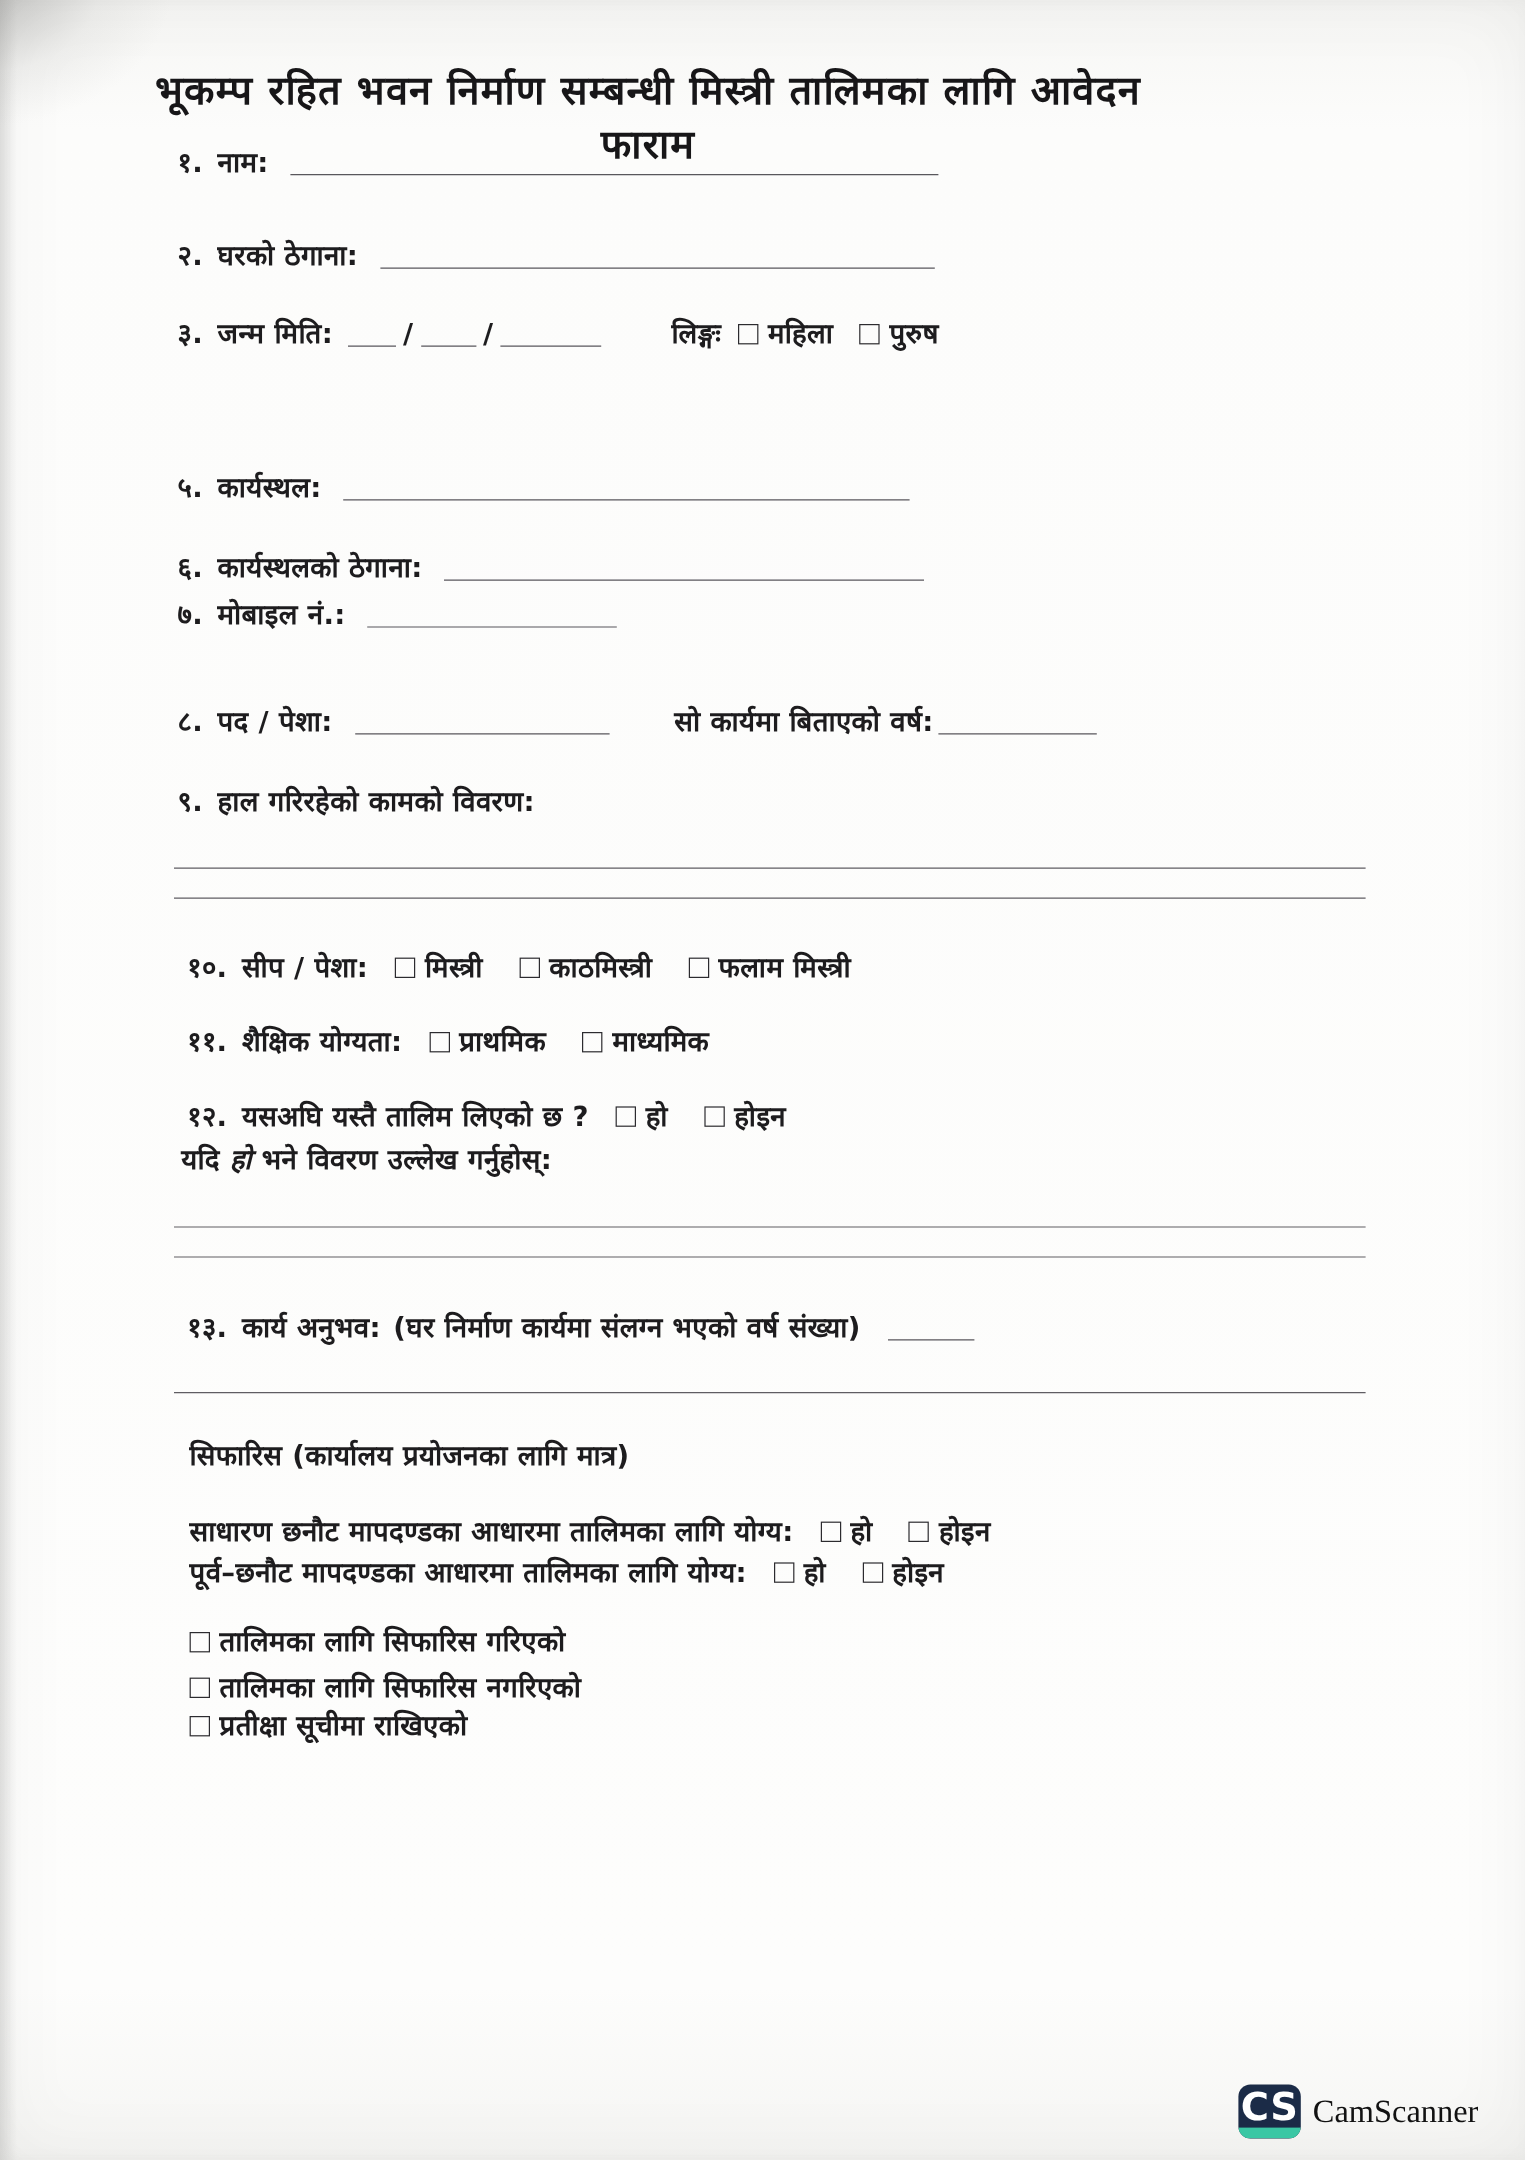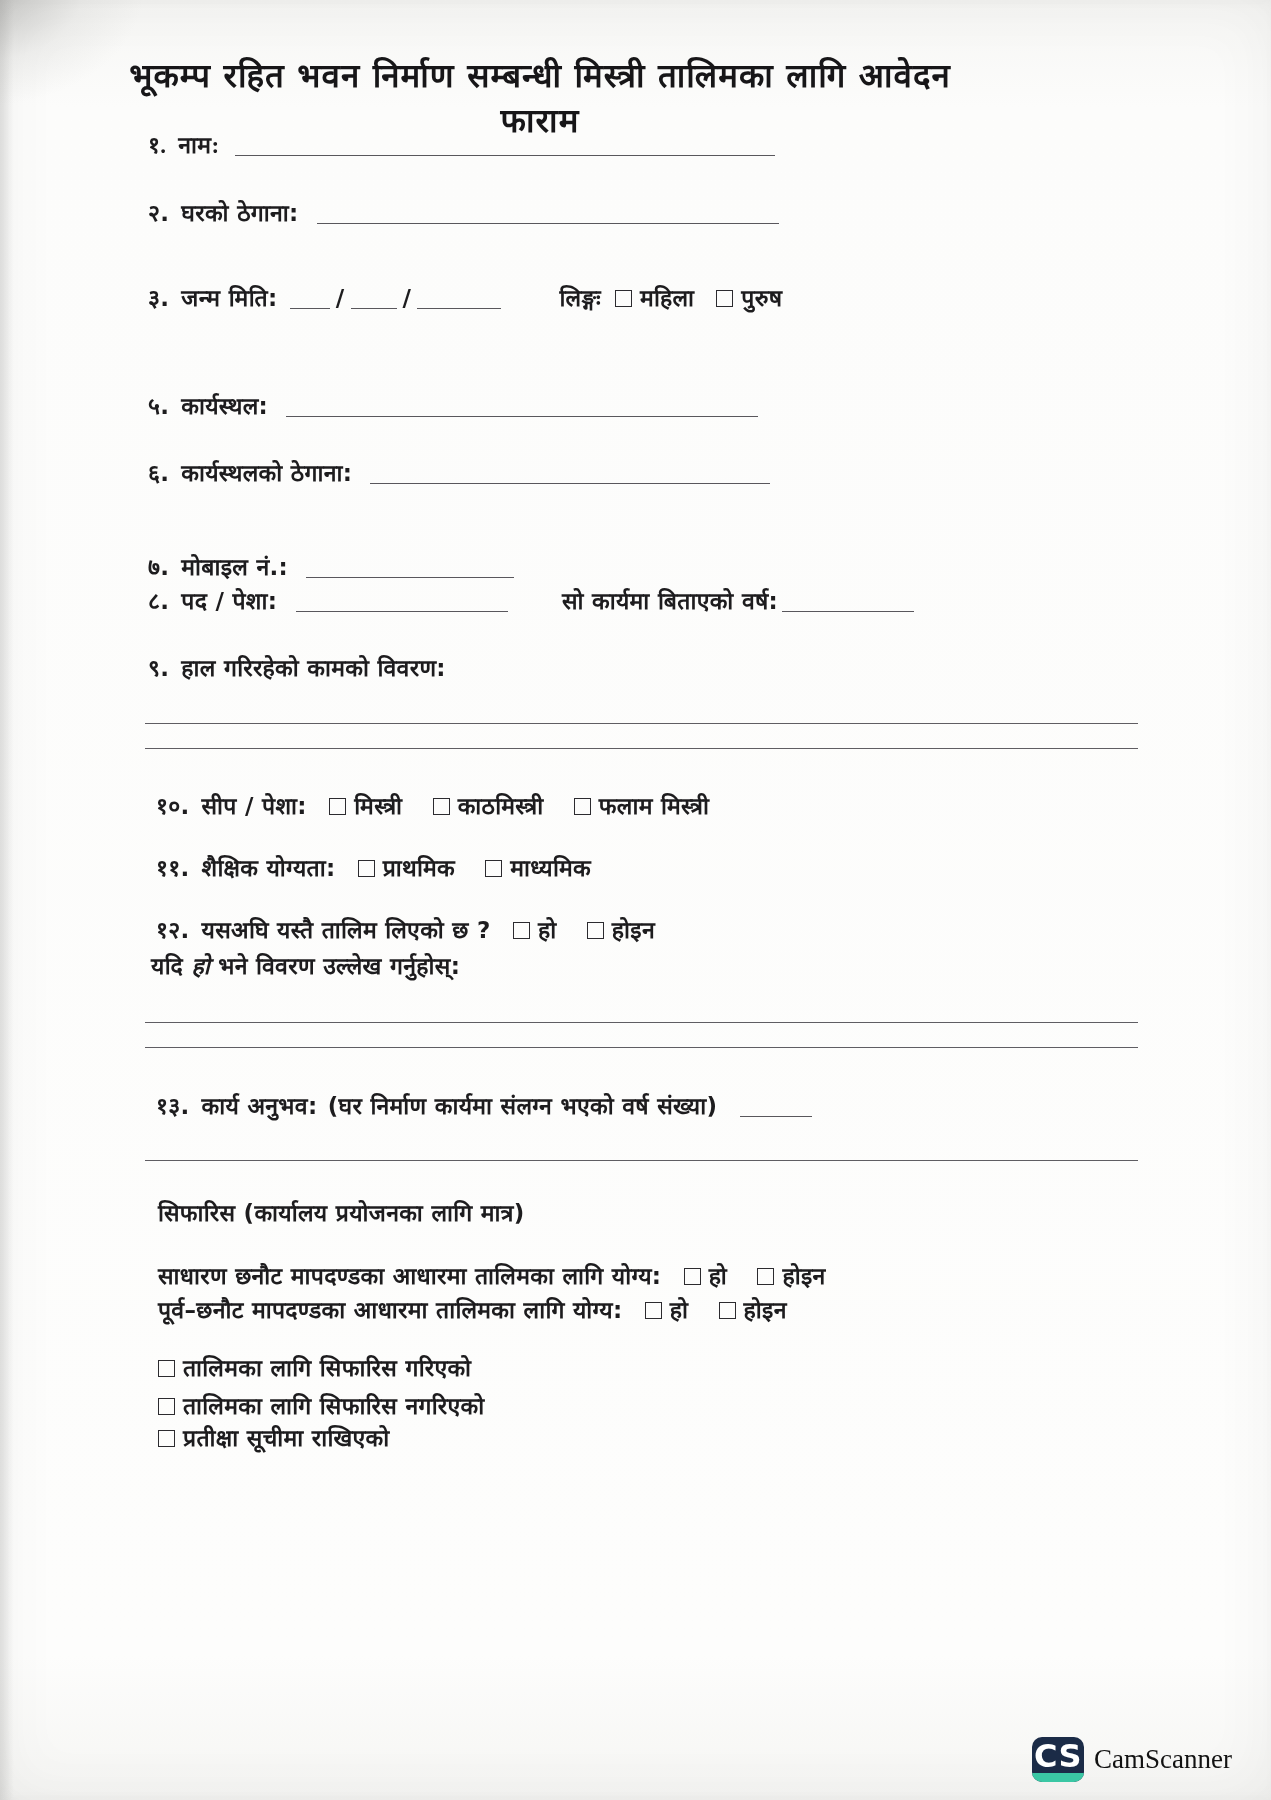--- a/index.html
+++ b/index.html
@@ -83,48 +83,48 @@
 </style>
 </head>
 <body>
 
 <div class="page">
   <div class="corner-curl"></div>
   <div class="edge-shade"></div>
 
   <h1 class="title">भूकम्प रहित भवन निर्माण सम्बन्धी मिस्त्री तालिमका लागि आवेदन फाराम</h1>
 
-  <div class="row" style="left:148px;top:128px;font-family:Liberation Serif, serif;">
+  <div class="row" style="left:148px;top:118px;">
     <span class="num">१.</span><span>नाम:</span>
     <span class="line" style="width:540px;"></span>
   </div>
 
   <div class="row" style="left:148px;top:196px;">
     <span class="num">२.</span><span>घरको ठेगाना:</span>
     <span class="line" style="width:462px;"></span>
   </div>
 
-  <div class="row" style="left:148px;top:261px;margin-top:20px;">
+  <div class="row" style="left:148px;top:261px;">
     <span class="num">३.</span><span>जन्म मिति:</span>
     <span class="line tight" style="width:40px;"></span><span class="slash">/</span><span class="line tight" style="width:46px;"></span><span class="slash">/</span><span class="line tight" style="width:84px;"></span>
     <span class="gap-label">लिङ्गः</span><span class="cb first"></span><span>महिला</span><span class="cb"></span><span>पुरुष</span>
   </div>
 
 
   <div class="row" style="left:148px;top:389px;">
     <span class="num">५.</span><span>कार्यस्थल:</span>
     <span class="line" style="width:472px;"></span>
   </div>
 
   <div class="row" style="left:148px;top:456px;">
     <span class="num">६.</span><span>कार्यस्थलको ठेगाना:</span>
     <span class="line" style="width:400px;"></span>
   </div>
 
-  <div class="row" style="left:148px;top:550px;text-align:center;">
+  <div class="row" style="left:148px;top:495px;text-align:center;">
     <span class="num">७.</span><span>मोबाइल नं.:</span>
     <span class="line" style="width:208px;"></span>
   </div>
 
   <div class="row" style="left:148px;top:584px;">
     <span class="num">८.</span><span>पद / पेशा:</span>
     <span class="line" style="width:212px;"></span>
     <span class="gap-label">सो कार्यमा बिताएको वर्ष:</span><span class="line tight" style="width:132px;"></span>
   </div>
 

